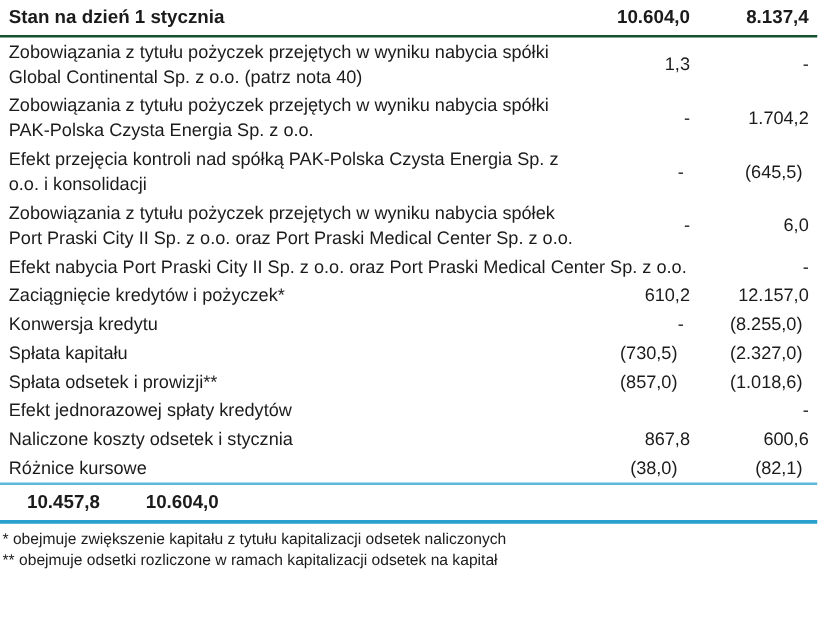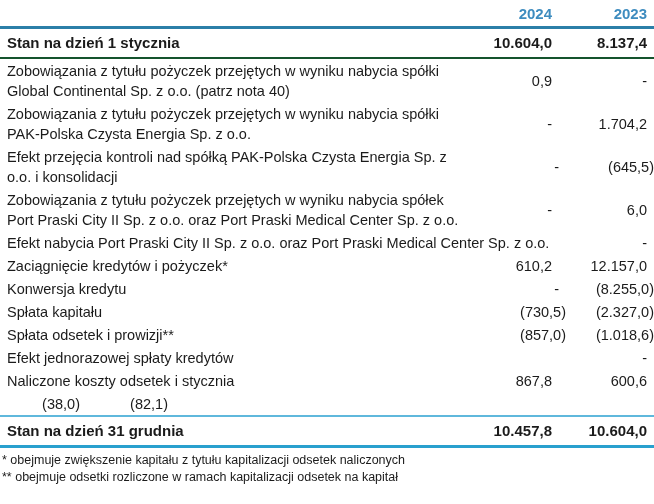--- a/index.html
+++ b/index.html
@@ -18,21 +18,21 @@
     padding-left: 7px;
     padding-right: 6px;
     line-height: 20px;
   }
   .num {
     text-align: right;
     line-height: 20px;
     white-space: nowrap;
     padding-right: 7px;
   }
-  .num.paren { padding-right: 0; }
+  .num.paren { padding-right: 12px; }
   .col-a { width: 80px; }
   .col-b { width: 88px; }
 
   
   .header-row {
     padding: 4px 0 2px 0;
     border-bottom: 3px solid #2b7fa8;
   }
   .year {
     color: #3e8cbf;
@@ -61,35 +61,30 @@
     padding: 4px 0 0 2px;
     font-size: 12.5px;
     line-height: 17px;
   }
 </style>
 </head>
 <body>
 
 <div class="table">
 
-  <div class="r header-row">
-    <div class="label"></div>
-    <div class="num col-a year">2024</div>
-    <div class="num col-b year">2023</div>
-  </div>
 
   <div class="r total-row opening-row">
     <div class="label">Stan na dzień 1 stycznia</div>
     <div class="num col-a">10.604,0</div>
     <div class="num col-b">8.137,4</div>
   </div>
 
   <div class="r data-row">
     <div class="label">Zobowiązania z tytułu pożyczek przejętych w wyniku nabycia spółki Global Continental Sp. z o.o. (patrz nota 40)</div>
-    <div class="num col-a">0,9</div>
+    <div class="num col-a">1,3</div>
     <div class="num col-b">-</div>
   </div>
   <div class="r data-row">
     <div class="label">Zobowiązania z tytułu pożyczek przejętych w wyniku nabycia spółki PAK-Polska Czysta Energia Sp. z o.o.</div>
     <div class="num col-a">-</div>
     <div class="num col-b">1.704,2</div>
   </div>
   <div class="r data-row">
     <div class="label">Efekt przejęcia kontroli nad spółką PAK-Polska Czysta Energia Sp. z o.o. i konsolidacji</div>
     <div class="num col-a">-</div>
@@ -127,26 +122,26 @@
   <div class="r data-row">
     <div class="label">Efekt jednorazowej spłaty kredytów</div>
     <div class="num col-a">-</div>
   </div>
   <div class="r data-row">
     <div class="label">Naliczone koszty odsetek i stycznia</div>
     <div class="num col-a">867,8</div>
     <div class="num col-b">600,6</div>
   </div>
   <div class="r data-row">
+    <div class="label">Różnice kursowe</div>
     <div class="num col-a paren">(38,0)</div>
     <div class="num col-b paren">(82,1)</div>
   </div>
 
   <div class="r total-row closing-row">
-    <div class="label">Stan na dzień 31 grudnia</div>
     <div class="num col-a">10.457,8</div>
     <div class="num col-b">10.604,0</div>
   </div>
 
   <div class="footnotes">
     <div>* obejmuje zwiększenie kapitału z tytułu kapitalizacji odsetek naliczonych</div>
     <div>** obejmuje odsetki rozliczone w ramach kapitalizacji odsetek na kapitał</div>
   </div>
 
 </div>

